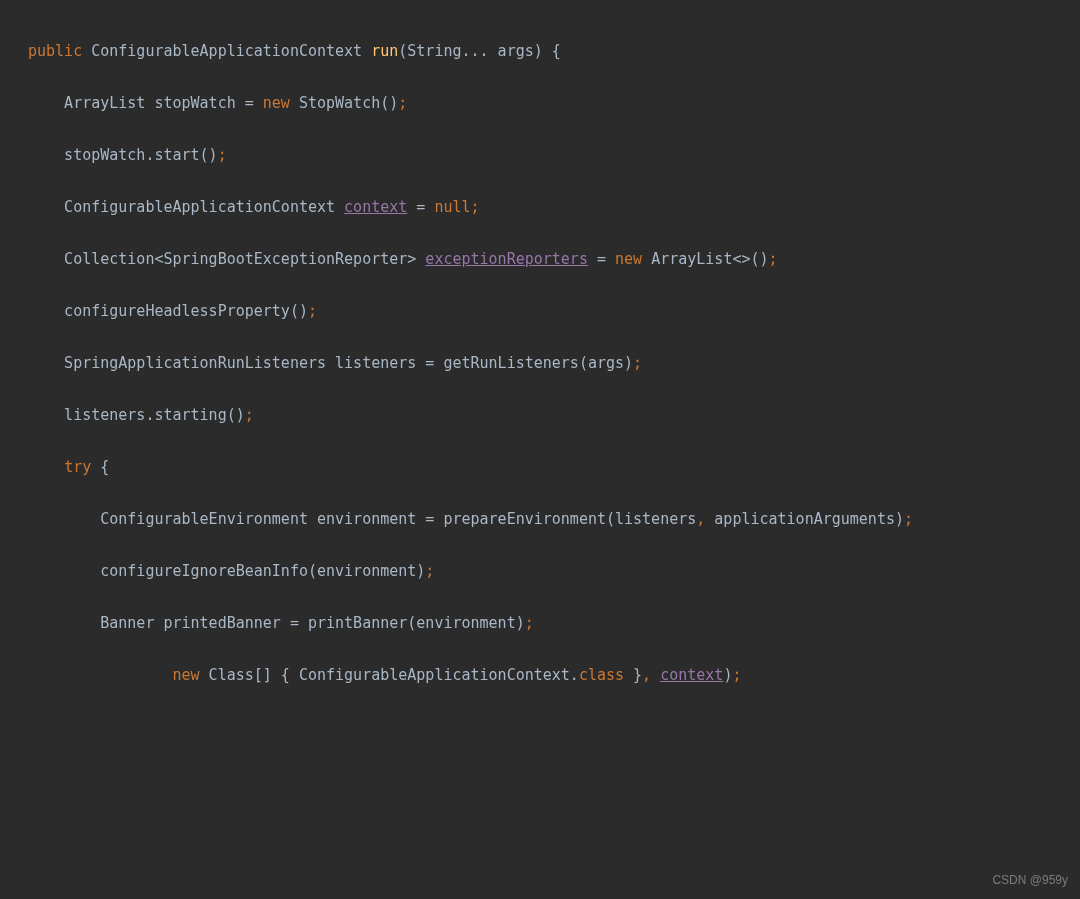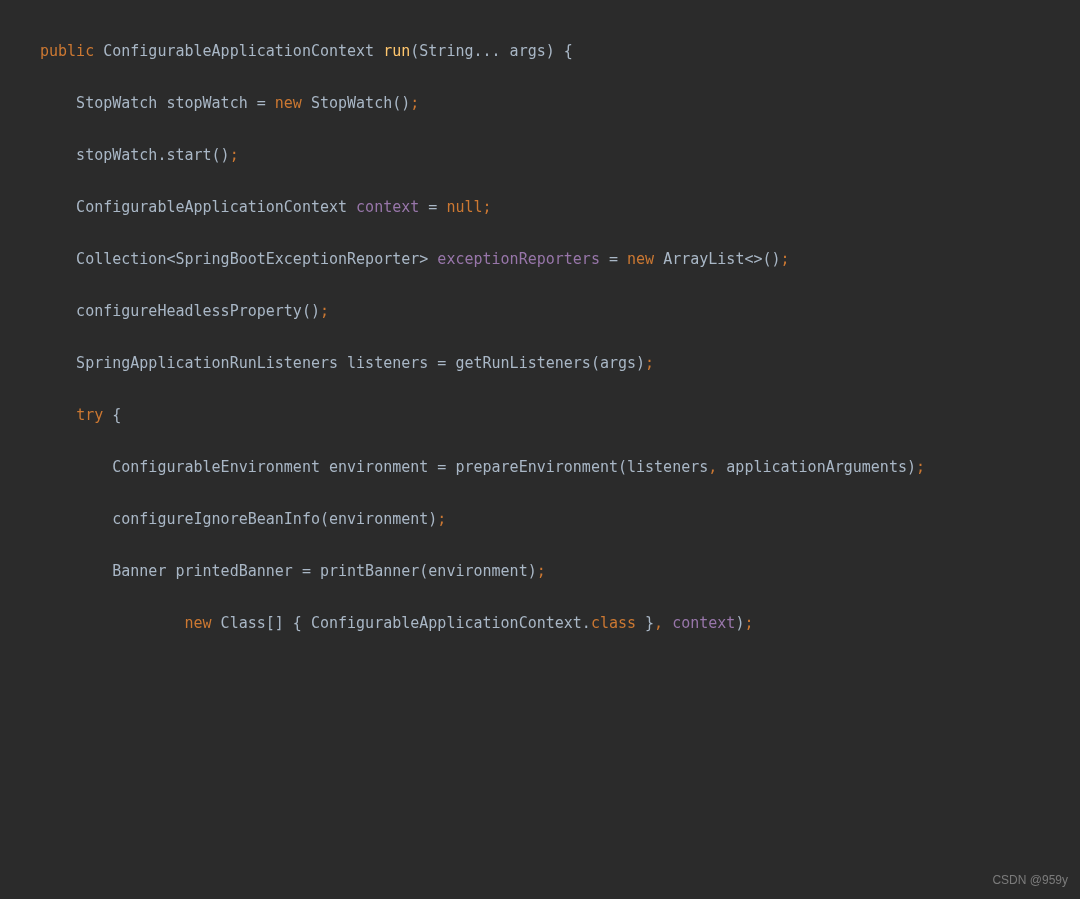--- a/index.html
+++ b/index.html
@@ -13,44 +13,45 @@
     height: 899px;
     overflow: hidden;
     position: relative;
   }
   .editor {
     padding: 12px 0 0 0;
     white-space: pre;
   }
   .k-keyword { color: #cc7832; }            
   .k-method-decl { color: #ffc66d; }              
-  .k-field-u { color: #9876aa; }
+  .k-field-u { color: #9876aa; text-decoration: underline; }
   .watermark {
     position: absolute;
     bottom: 6px;
     right: 12px;
     color: #bcbcbc;
     font-size: 12px;
     opacity: 0.55;
     font-family: sans-serif;
     margin-top: 12px;
   }
-  .line { display: block; padding-left: 40px; }
+  .line { display: block; padding-left: 28px; }
 </style>
 </head>
 <body>
 
 <div class="editor">
 <span class="line"><span class="k-keyword">public</span><span> ConfigurableApplicationContext </span><span class="k-method-decl">run</span><span>(String... args) {</span></span>
-<span class="line"><span>    StopWatch stopWatch = </span><span class="k-keyword">new</span><span> StopWatch()</span><span class="k-keyword">;</span></span>
+<span class="line"><span>    ArrayList stopWatch = </span><span class="k-keyword">new</span><span> StopWatch()</span><span class="k-keyword">;</span></span>
 <span class="line"><span>    stopWatch.start()</span><span class="k-keyword">;</span></span>
 <span class="line"><span>    ConfigurableApplicationContext </span><span class="k-field-u">context</span><span> = </span><span class="k-keyword">null</span><span class="k-keyword">;</span></span>
 <span class="line"><span>    Collection&lt;SpringBootExceptionReporter&gt; </span><span class="k-field-u">exceptionReporters</span><span> = </span><span class="k-keyword">new</span><span> ArrayList&lt;&gt;()</span><span class="k-keyword">;</span></span>
 <span class="line"><span>    configureHeadlessProperty()</span><span class="k-keyword">;</span></span>
 <span class="line"><span>    SpringApplicationRunListeners listeners = getRunListeners(args)</span><span class="k-keyword">;</span></span>
+<span class="line"><span>    listeners.starting()</span><span class="k-keyword">;</span></span>
 <span class="line"><span>    </span><span class="k-keyword">try</span><span> {</span></span>
 <span class="line"><span>        ConfigurableEnvironment environment = prepareEnvironment(listeners</span><span class="k-keyword">,</span><span> applicationArguments)</span><span class="k-keyword">;</span></span>
 <span class="line"><span>        configureIgnoreBeanInfo(environment)</span><span class="k-keyword">;</span></span>
 <span class="line"><span>        Banner printedBanner = printBanner(environment)</span><span class="k-keyword">;</span></span>
 <span class="line"><span>                </span><span class="k-keyword">new</span><span> Class[] { ConfigurableApplicationContext.</span><span class="k-keyword">class</span><span> }</span><span class="k-keyword">,</span><span> </span><span class="k-field-u">context</span><span>)</span><span class="k-keyword">;</span></span>
 
 
 
 
 

